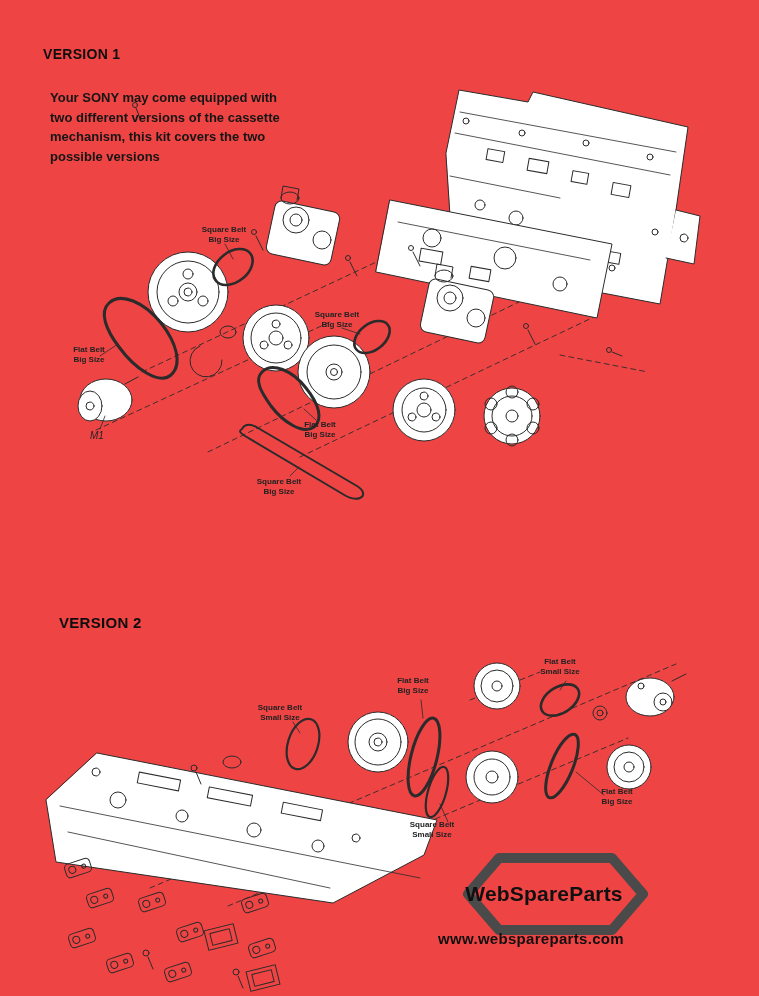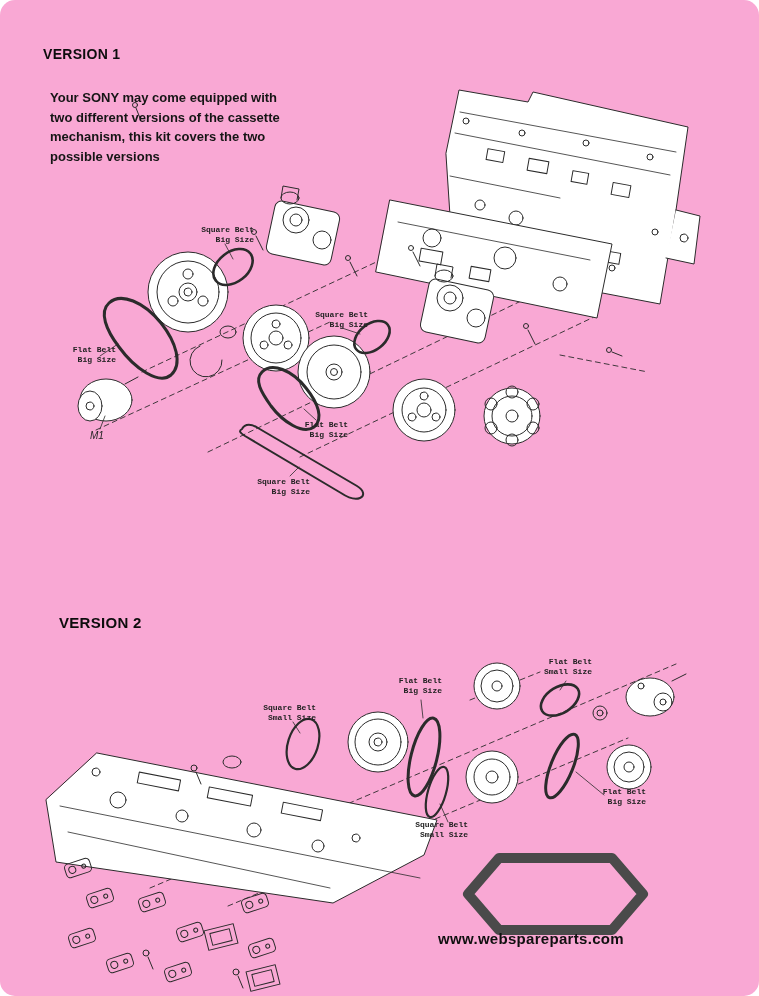--- a/index.html
+++ b/index.html
@@ -1,30 +1,30 @@
 <!DOCTYPE html>
 <html><head>
 <meta charset="utf-8">
 <style>
   html,body{margin:0;padding:0;background:#ffffff;}
   .page{
-    position:relative;width:759px;height:996px;background:#f9a8d4;overflow:hidden;
-    font-family:"Liberation Sans", sans-serif;color:#111;border-radius:15px;
+    position:relative;width:759px;height:996px;background:#ef4444;overflow:hidden;
+    font-family:"Liberation Sans", sans-serif;color:#111;
   }
   .diagram-svg{position:absolute;left:0;top:0;z-index:1;}
   .txt{position:absolute;z-index:2;}
   .heading{font-weight:700;font-size:14px;letter-spacing:.3px;color:#0d0d0d;}
   .heading2{font-size:15px;}
   .intro{
     font-weight:700;font-size:13px;line-height:1.5;color:#151515;
     white-space:pre-line;width:280px;
   }
   .belt-label{
     font-size:8px;font-weight:600;line-height:1.3;color:#222;
-    text-align:right;white-space:pre-line;font-family:Liberation Mono, monospace;
+    text-align:center;white-space:pre-line;
   }
   .m1-label{font-size:10px;font-style:italic;color:#222;}
   .brand{
     font-size:21px;font-weight:700;color:#101010;text-align:center;letter-spacing:.2px;
   }
   .site-url{font-size:15px;font-weight:700;color:#101010;text-align:center;letter-spacing:.3px;}
 </style>
 </head>
 <body>
 
@@ -334,15 +334,16 @@
 Small Size</div>
   <div class="txt belt-label" style="left:384px;top:676px;width:58px;">Flat Belt
 Big Size</div>
   <div class="txt belt-label" style="left:528px;top:657px;width:64px;">Flat Belt
 Small Size</div>
   <div class="txt belt-label" style="left:588px;top:787px;width:58px;">Flat Belt
 Big Size</div>
   <div class="txt belt-label" style="left:396px;top:820px;width:72px;">Square Belt
 Small Size</div>
 
+  <div class="txt brand" style="left:448px;top:882px;width:192px;">WebSpareParts</div>
   <div class="txt site-url" style="left:415px;top:930px;width:232px;">www.webspareparts.com</div>
 
 </div>
 
 </body></html>

